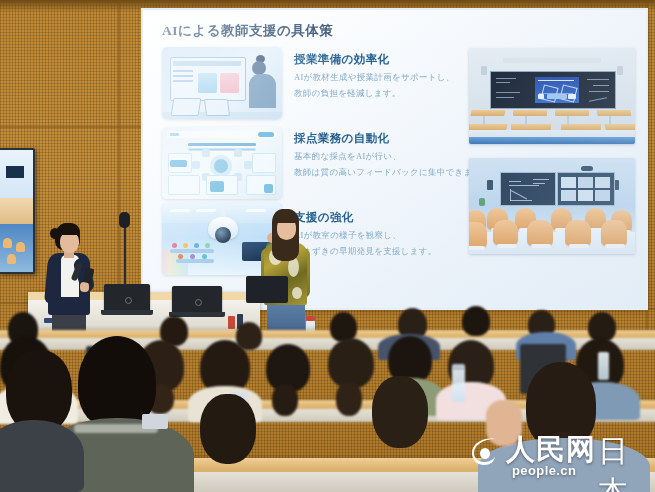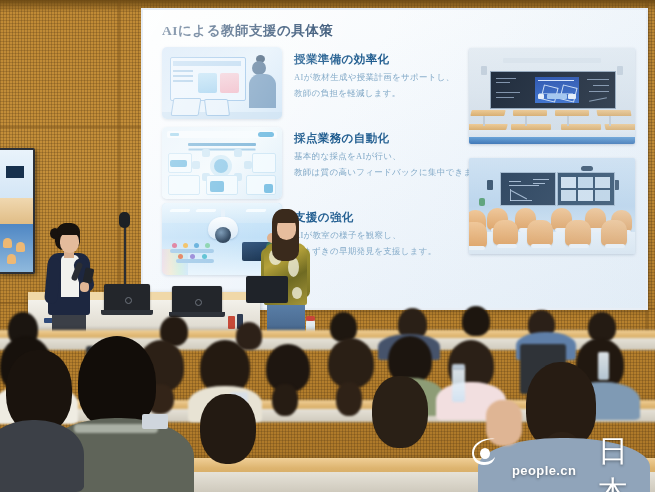--- a/index.html
+++ b/index.html
@@ -541,17 +541,18 @@
   <div style="position:absolute;left:486px;top:400px;width:36px;height:46px;border-radius:16px;background:#dfb594;filter:blur(1.2px);"></div>
 
   <div class="phone blur-soft" style="left:142px;top:414px;width:26px;height:15px;background:#cfd6dd;"></div>
 
   <div class="watermark">
     <svg class="wm-logo" viewBox="0 0 40 40">
       <path d="M20 2 A18 18 0 1 0 20 38 A18 18 0 1 0 20 2 Z M20 6 A14 14 0 0 1 20 34 A14 14 0 0 1 20 6 Z" fill="#fff" opacity="0"></path>
       <path d="M33 7 C22 5 10 11 10 21 c0 7 5 12 12 12 6 0 10-3 11-8 -3 4 -7 5 -11 5 -6 0 -10-4 -10-9 0-7 8-14 21-14 z" fill="#fff"></path>
       <ellipse cx="23" cy="21.5" rx="5" ry="5.5" fill="#fff"></ellipse>
     </svg>
+    <div class="wm-cn">人民网</div>
     <div class="wm-sub">people.cn</div>
     <div class="wm-jp">日本</div>
   </div>
 
 </div>
 
 </body></html>

